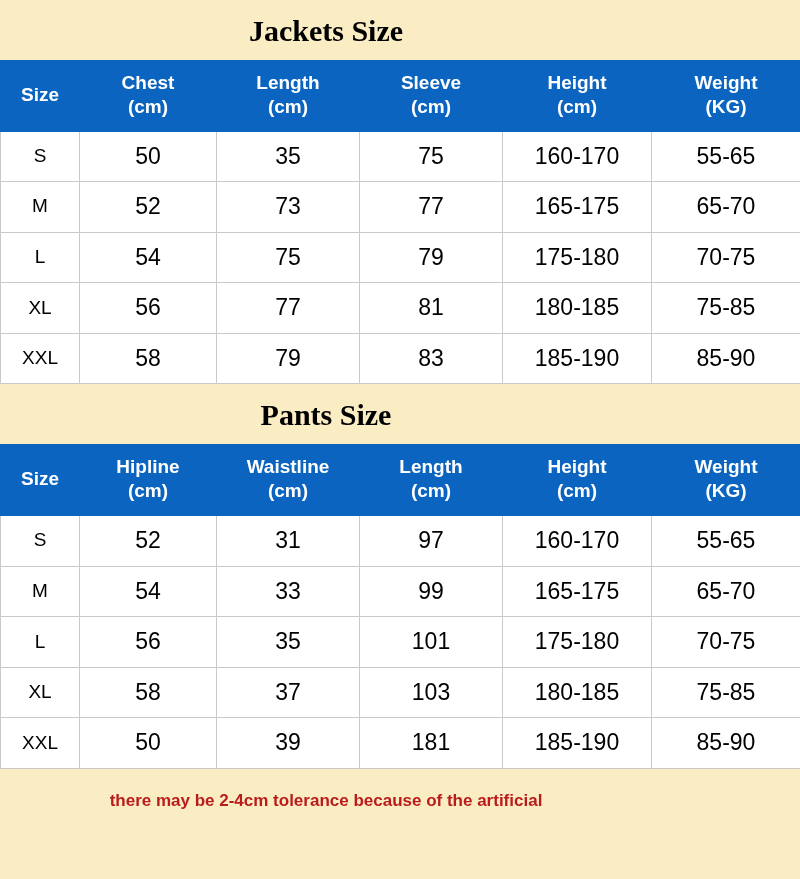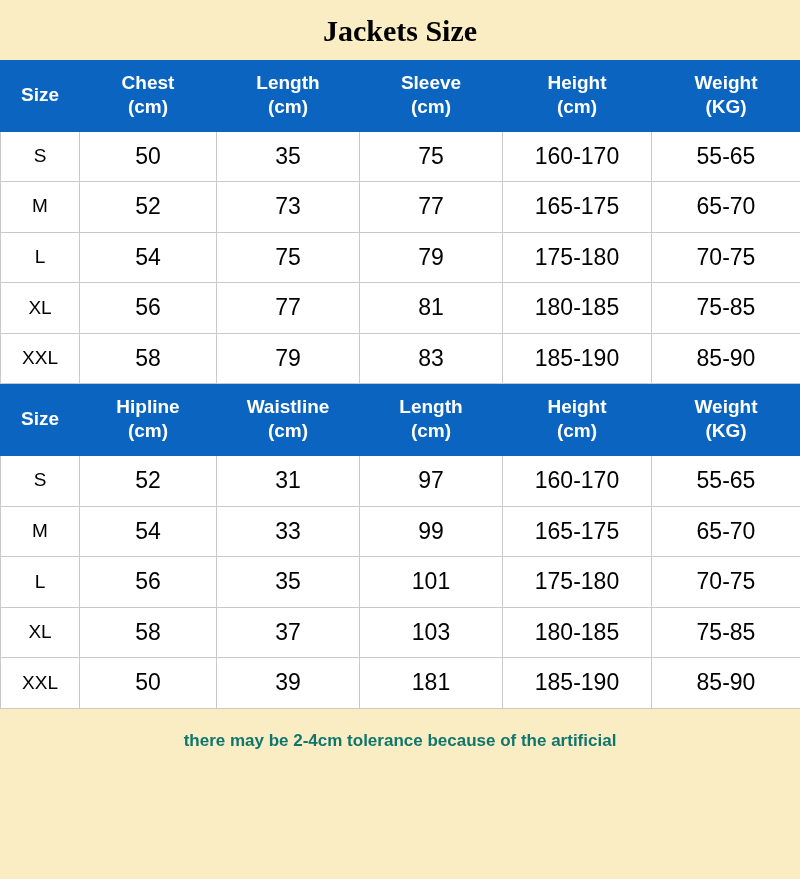--- a/index.html
+++ b/index.html
@@ -8,21 +8,21 @@
   }
   body {
     width: 800px;
     height: 879px;
     background: #faecc3;
     font-family: "Liberation Sans", sans-serif;
     overflow: hidden;
     position: relative;
   }
   .page {
-    width: 800px;
+    width: 652px;
     height: 879px;
     position: relative;
     background: #faecc3;
   }
   .section-title {
     text-align: center;
     font-size: 30px;
     font-weight: bold;
     color: #000;
     line-height: 1;
@@ -63,21 +63,21 @@
     padding: 11px 2px 11px 2px;
     border: 1px solid #c9c9c9;
     background: #ffffff;
     line-height: 1.2;
   }
   table.size-table tbody td.sizecell {
     font-size: 19px;
   }
   .note {
     text-align: center;
-    color: #0f766e;
+    color: #b91c1c;
     font-size: 17px;
     font-weight: bold;
     padding: 22px 0 0 0;
   }
   .watermark {
     position: absolute;
     left: 0;
     top: 424px;
     width: 800px;
     text-align: center;
@@ -175,20 +175,21 @@
           <td>79</td>
           <td>83</td>
           <td>185-190</td>
           <td>85-90</td>
         </tr>
       </tbody>
     </table>
   </div>
 
   <div class="block">
+    <div class="section-title">Pants Size</div>
     <table class="size-table">
       <colgroup>
         <col class="c0">
           <col class="c1">
           <col class="c2">
           <col class="c3">
           <col class="c4">
           <col class="c5">
       </colgroup>
       <thead>

